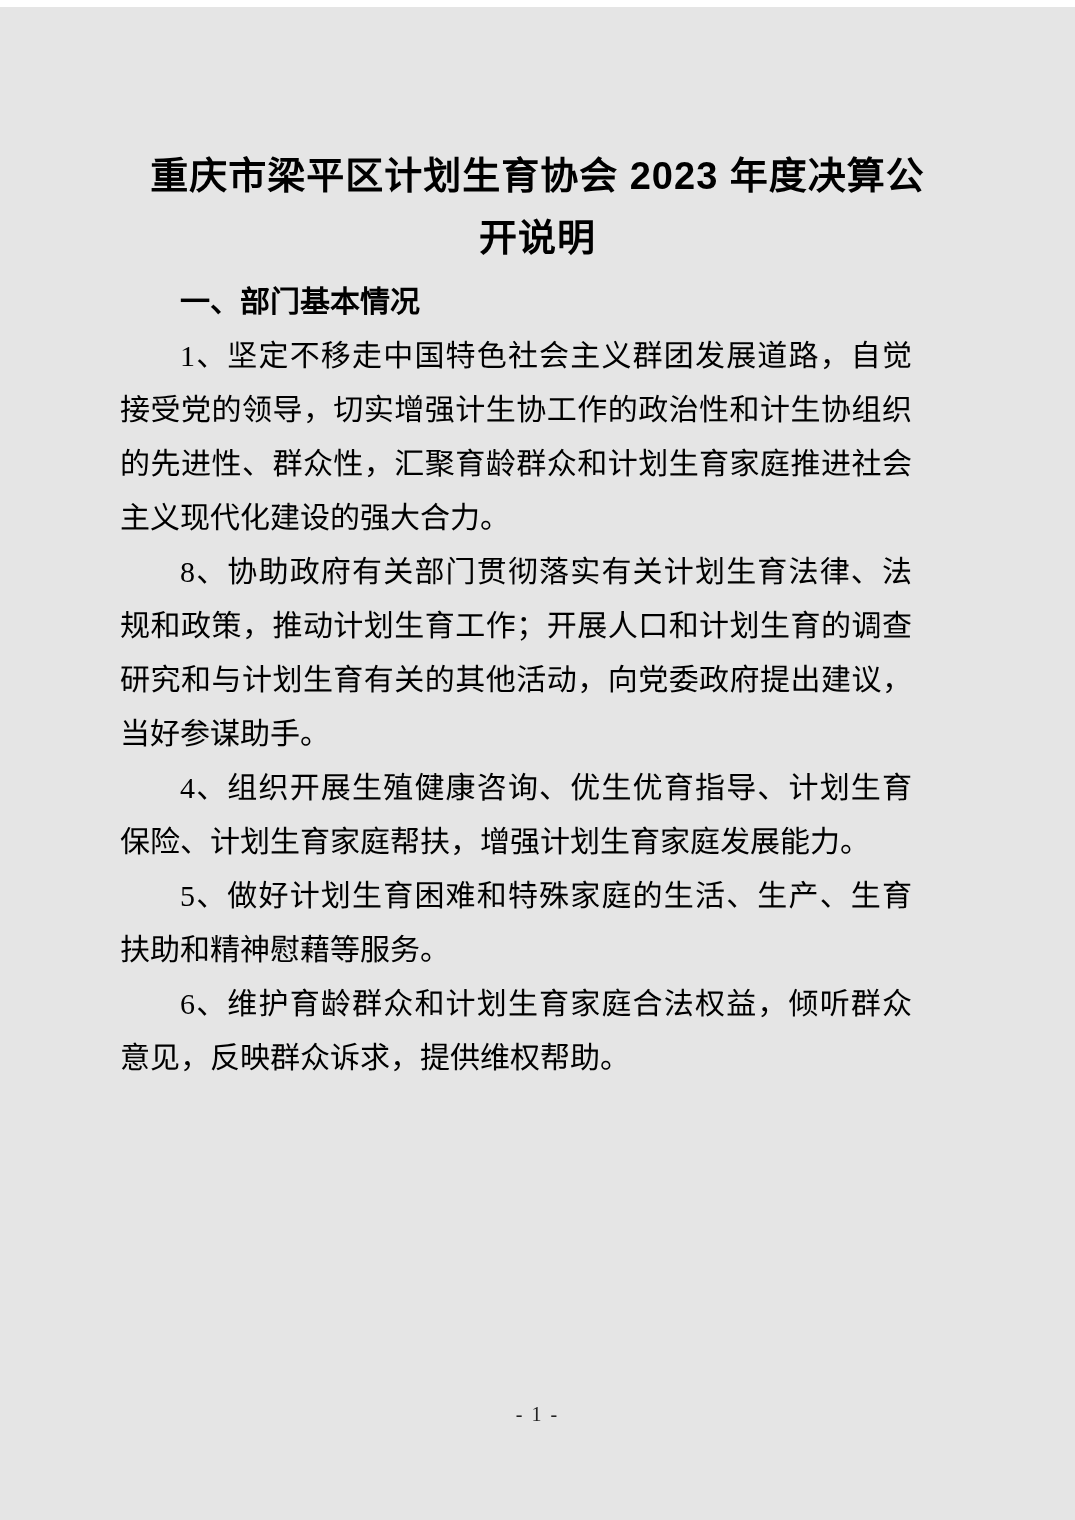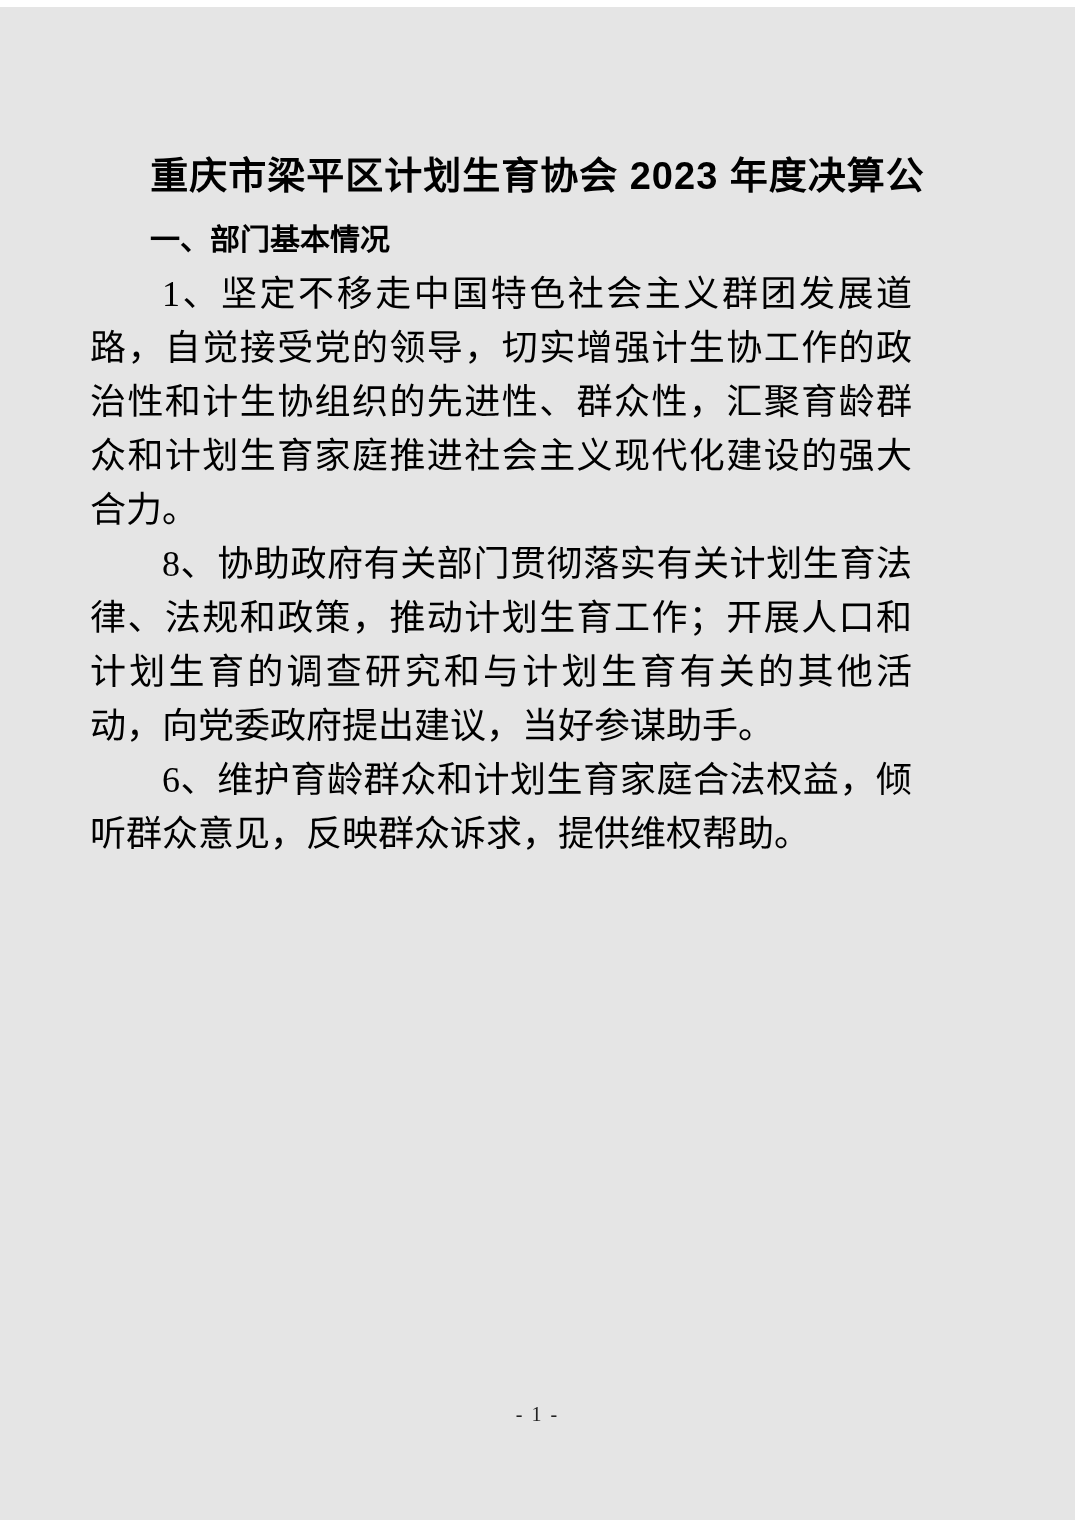--- a/index.html
+++ b/index.html
@@ -24,36 +24,36 @@
     font-weight: 700;
     font-size: 38px;
     line-height: 62px;
     letter-spacing: 1px;
   }
   .title-line {
     display: block;
     white-space: nowrap;
   }
   .doc-body {
-    padding: 6px 163px 0 90px;
+    padding: 6px 163px 0 120px;
   }
   .heading-1, .heading-2 {
     margin: 0;
     font-family: "Liberation Sans", "DejaVu Sans", sans-serif;
     font-weight: 700;
     font-size: 30px;
     line-height: 54px;
     text-indent: 2em;
     text-align: left;
   }
   .para {
     margin: 0;
     font-family: "Liberation Serif", "DejaVu Serif", serif;
     font-weight: 400;
-    font-size: 36px;
+    font-size: 30px;
     line-height: 54px;
     text-indent: 2em;
     text-align: justify;
     text-align-last: left;
     letter-spacing: 0px;
   }
   .page-footer {
     position: absolute;
     left: 0;
     right: 0;
@@ -65,24 +65,27 @@
     letter-spacing: 2px;
   }
 </style>
 </head>
 <body>
 
 <div class="doc-page">
 
   <h1 class="doc-title">
     <span class="title-line">重庆市梁平区计划生育协会 2023 年度决算公</span>
+    <span class="title-line">开说明</span>
   </h1>
 
   <div class="doc-body">
     <p class="heading-1">一、部门基本情况</p>
     <p class="para">1、坚定不移走中国特色社会主义群团发展道路，自觉接受党的领导，切实增强计生协工作的政治性和计生协组织的先进性、群众性，汇聚育龄群众和计划生育家庭推进社会主义现代化建设的强大合力。</p>
     <p class="para">8、协助政府有关部门贯彻落实有关计划生育法律、法规和政策，推动计划生育工作；开展人口和计划生育的调查研究和与计划生育有关的其他活动，向党委政府提出建议，当好参谋助手。</p>
+    <p class="para">4、组织开展生殖健康咨询、优生优育指导、计划生育保险、计划生育家庭帮扶，增强计划生育家庭发展能力。</p>
+    <p class="para">5、做好计划生育困难和特殊家庭的生活、生产、生育扶助和精神慰藉等服务。</p>
     <p class="para">6、维护育龄群众和计划生育家庭合法权益，倾听群众意见，反映群众诉求，提供维权帮助。</p>
   </div>
 
   <div class="page-footer">- 1 -</div>
 
 </div>
 
 </body></html>

